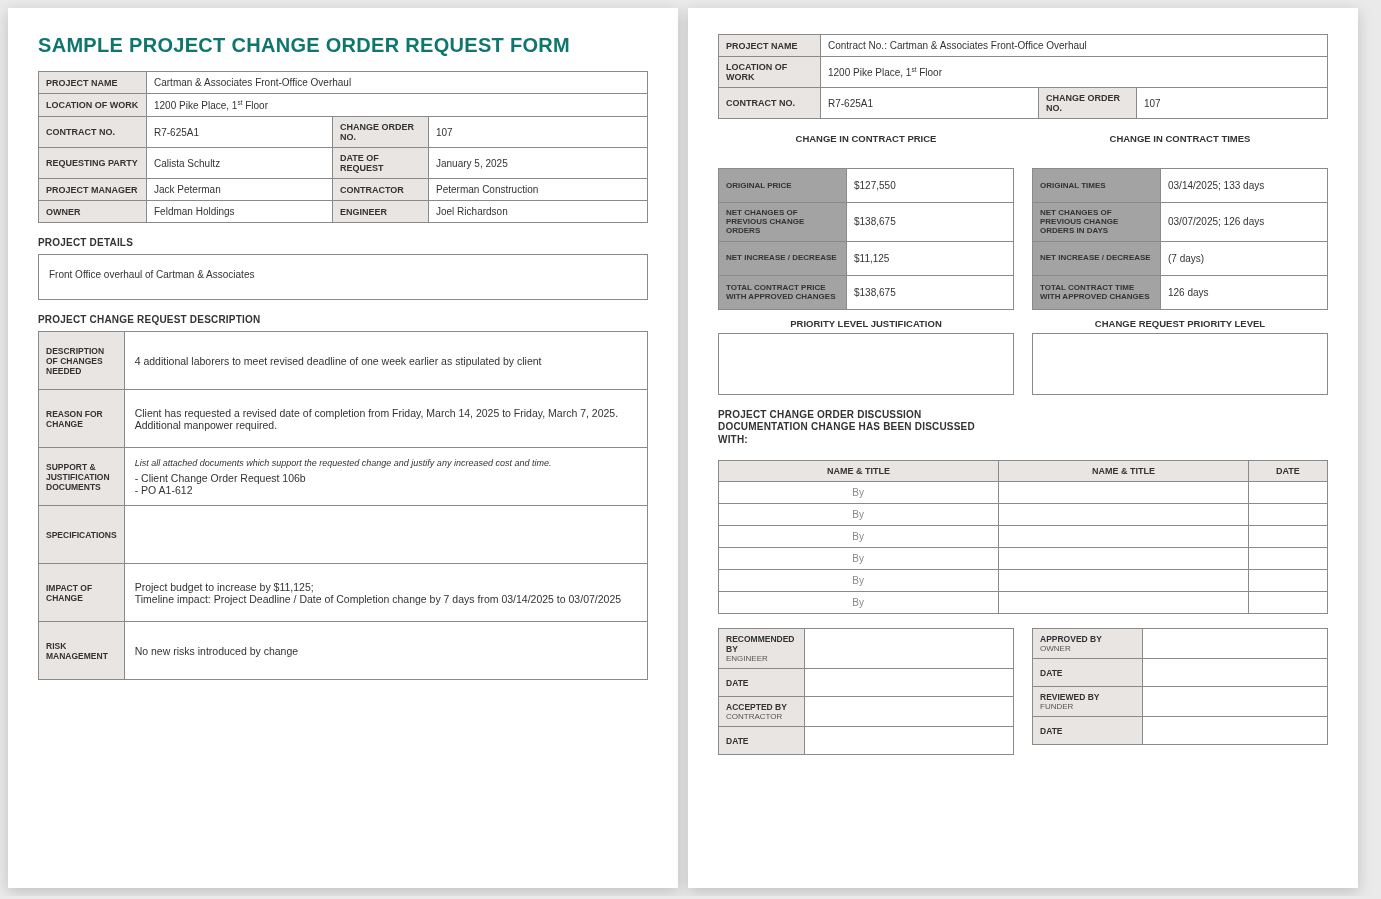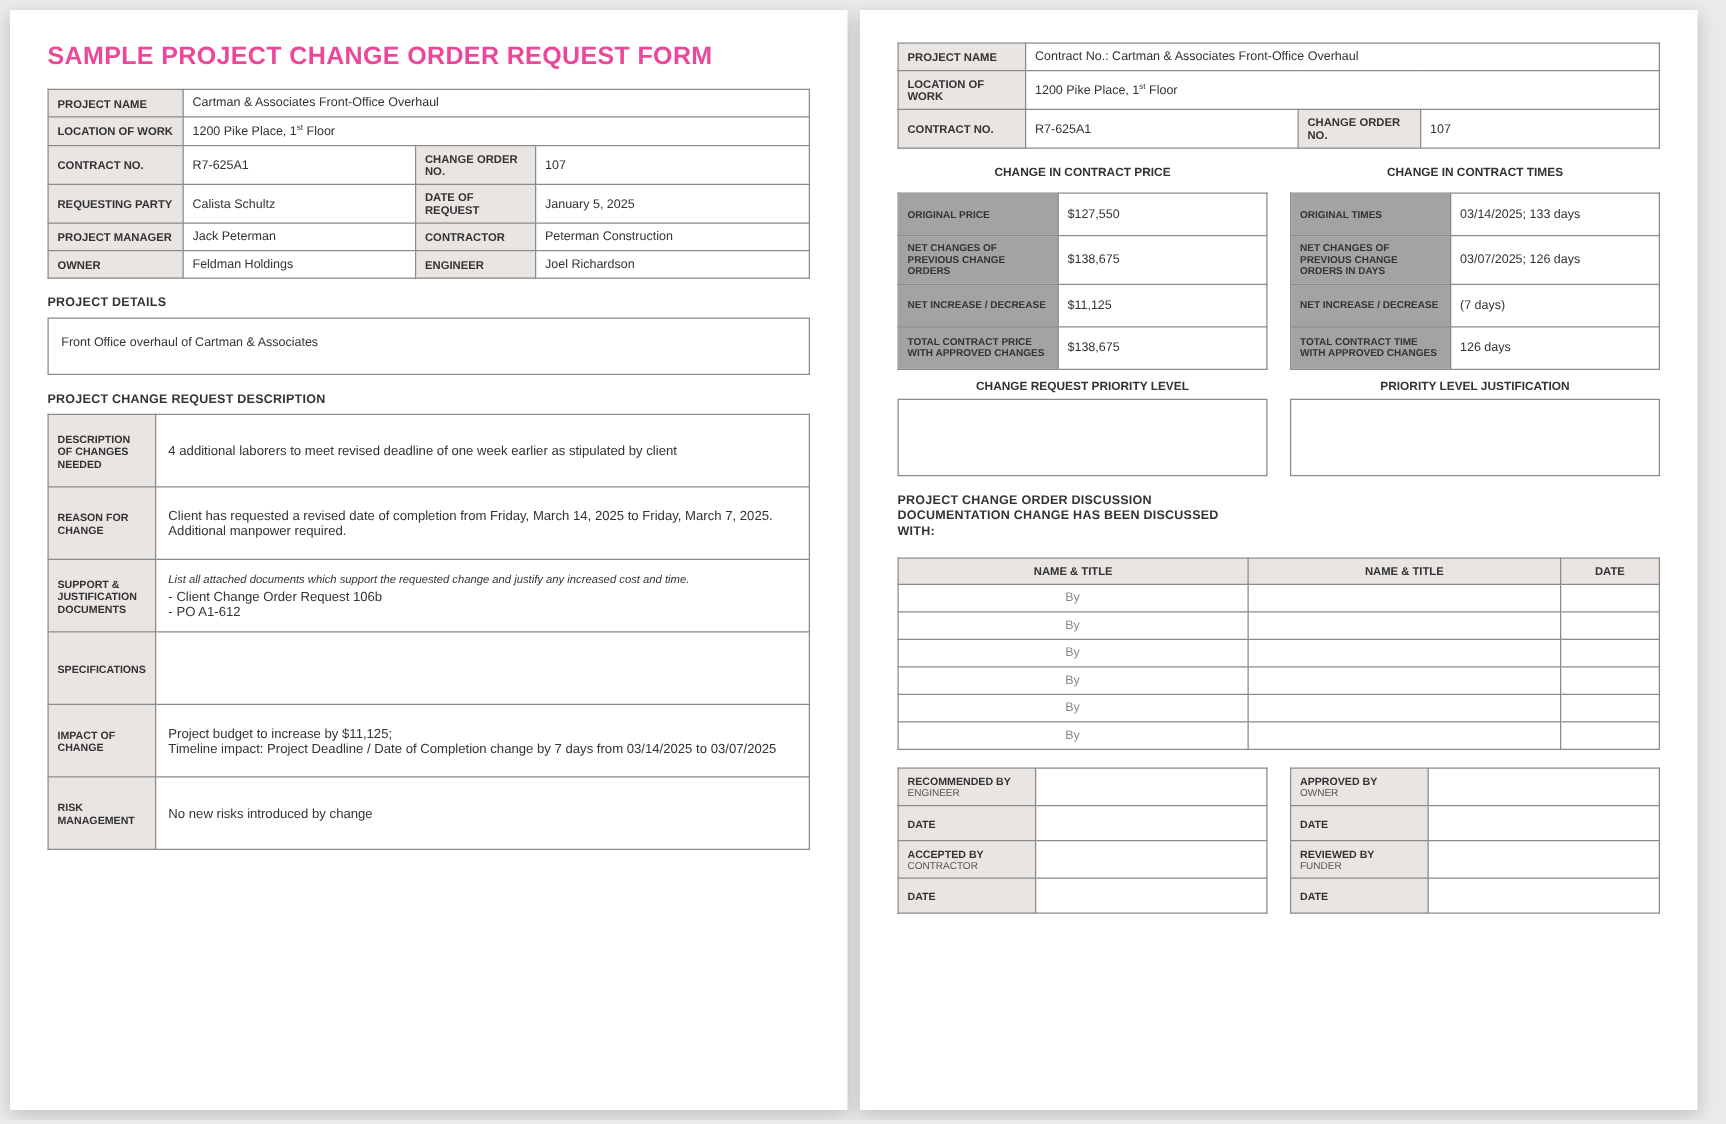--- a/index.html
+++ b/index.html
@@ -1,34 +1,34 @@
 <!DOCTYPE html>
 <html><head>
 <meta charset="utf-8">
 <style>
 *{box-sizing:border-box;margin:0;padding:0}
 body{font-family:"Century Gothic",Futura,Arial,sans-serif;background:#eaeaea;padding:8px;font-size:10px;color:#333}
 .pages{display:flex;gap:10px}
 .page{background:#fff;width:670px;min-height:880px;padding:26px 30px;box-shadow:0 4px 14px rgba(0,0,0,.18)}
-h1{color:#ec4899;font-size:20px;font-weight:700;letter-spacing:.3px;margin-bottom:14px}
+h1{color:#0f766e;font-size:20px;font-weight:700;letter-spacing:.3px;margin-bottom:14px}
 table{border-collapse:collapse;width:100%;font-size:10px}
 td{border:1px solid #8a8a8a;padding:5px 7px;vertical-align:middle;background:#fff}
 td.lab{background:#e9e5e3;font-weight:700;font-size:9px;text-transform:uppercase}
 td.lab2{background:#e9e5e3;font-weight:700;font-size:8.5px;text-transform:uppercase}
 td.labsm{background:#a3a3a3;font-weight:700;font-size:8px;text-transform:uppercase;line-height:1.15}
 .sect{font-weight:700;font-size:10px;margin:14px 0 6px 0;letter-spacing:.2px}
 .box{border:1px solid #8a8a8a;padding:14px 10px;font-size:10px;min-height:46px}
 sup{font-size:.65em;vertical-align:super}
 .tdesc td{height:58px}
 .tdesc td.lab{width:80px;font-size:8.5px;line-height:1.2}
 .tdesc td.val{font-size:10.5px;padding-left:10px}
 .italic{font-style:italic;font-size:9px;margin-bottom:4px}
 .twocol{display:flex;gap:18px}
 .twocol>div{flex:1}
-.cthead{text-align:center;font-weight:700;font-size:9.5px;margin:14px 0 10px}
+.cthead{text-align:center;font-weight:700;font-size:9.5px;margin:14px 0 24px}
 .ct td{height:34px}
 .ct td.labsm{width:128px}
 .plevel{display:flex;gap:18px;margin-top:8px}
 .plevel>div{flex:1}
 .plhead{text-align:center;font-weight:700;font-size:9.5px;margin-bottom:4px}
 .plbox{border:1px solid #8a8a8a;height:62px}
 .disc{margin-top:14px}
 .disc th{border:1px solid #8a8a8a;background:#e9e5e3;font-weight:700;font-size:9px;padding:5px;text-align:center}
 .disc td{height:22px;text-align:center;padding-right:8px;color:#888;font-size:10px}
 .disc td.blank{}
@@ -185,25 +185,25 @@
                 <td class="labsm">TOTAL CONTRACT TIME WITH APPROVED CHANGES</td>
                 <td>126 days</td>
               </tr>
   </tbody>
           </table>
  </div>
 </div>
 
 <div class="plevel">
  <div>
+  <div class="plhead">PRIORITY LEVEL JUSTIFICATION</div>
+  <div class="plbox"></div>
+ </div>
+ <div>
   <div class="plhead">CHANGE REQUEST PRIORITY LEVEL</div>
-  <div class="plbox"></div>
- </div>
- <div>
-  <div class="plhead">PRIORITY LEVEL JUSTIFICATION</div>
   <div class="plbox"></div>
  </div>
 </div>
 
 <div class="sect" style="max-width:280px;line-height:1.25">PROJECT CHANGE ORDER DISCUSSION DOCUMENTATION CHANGE HAS BEEN DISCUSSED WITH:</div>
 <table class="disc">
 <tbody>
           <tr>
  <th style="width:46%">NAME &amp; TITLE</th>
  <th>NAME &amp; TITLE</th>
@@ -240,21 +240,21 @@
             <td class="blank"></td>
           </tr>
 </tbody>
       </table>
 
 <div class="twocol sig">
  <div>
   <table>
    <tbody>
               <tr>
-                <td class="lab2" style="width:110px"><span>RECOMMENDED BY</span><span class="sub">ENGINEER</span></td>
+                <td class="lab2" style="width:86px"><span>RECOMMENDED BY</span><span class="sub">ENGINEER</span></td>
                 <td></td>
               </tr>
    <tr>
                 <td class="lab2">DATE</td>
                 <td></td>
               </tr>
    <tr>
                 <td class="lab2"><span>ACCEPTED BY</span><span class="sub">CONTRACTOR</span></td>
                 <td></td>
               </tr>

